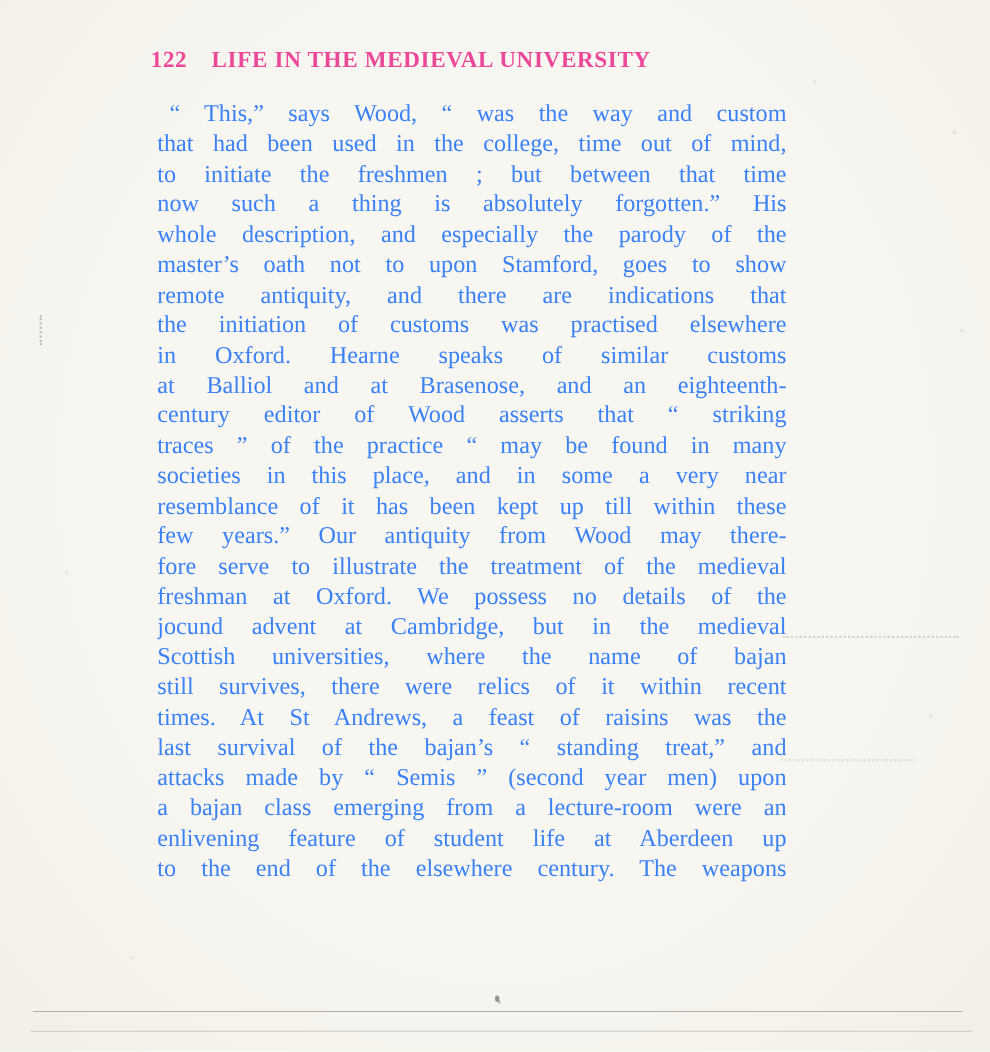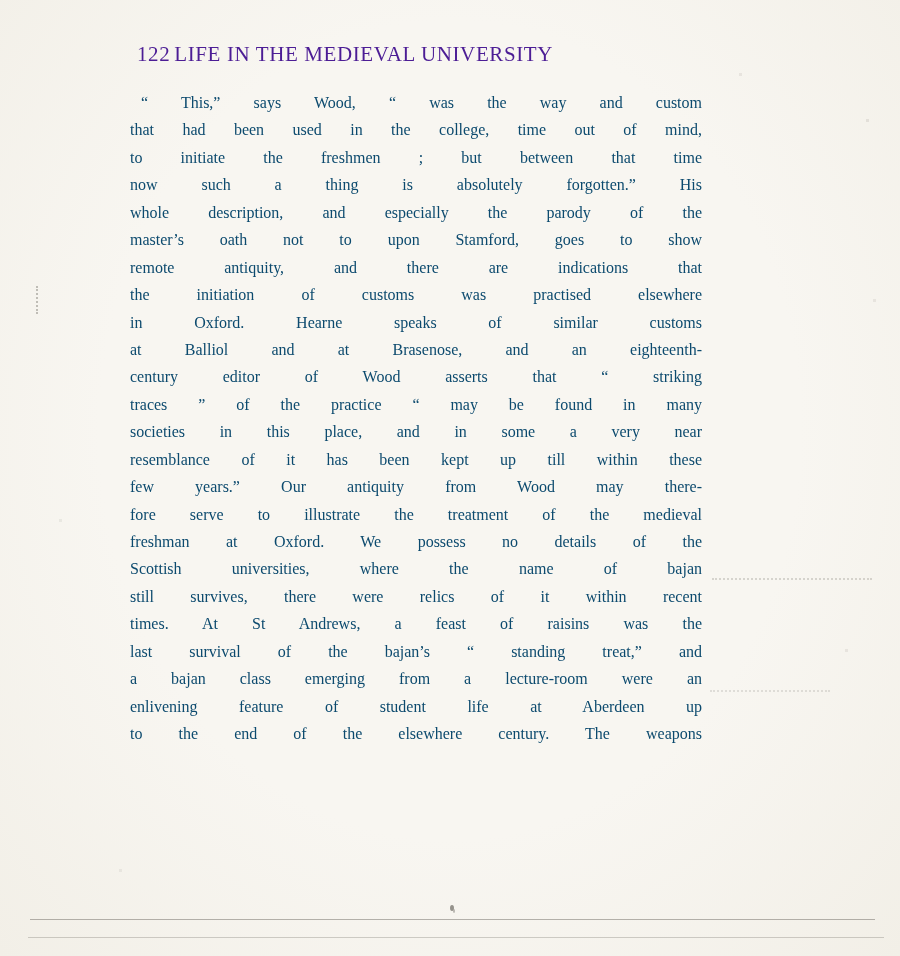--- a/index.html
+++ b/index.html
@@ -13,35 +13,35 @@
     color: #221f1b;
   }
 
   .page-header {
     position: absolute;
     left: 137px;
     top: 42px;
     width: 580px;
     display: flex;
     align-items: baseline;
-    gap: 4px;
+    gap: 22px;
     font-size: 21px;
-    font-weight: 400;
+    font-weight: 700;
     letter-spacing: 0.6px;
-    color: #4c1d95;
+    color: #ec4899;
     white-space: nowrap;
   }
 
   .body-text {
     position: absolute;
-    left: 130px;
+    left: 143px;
     top: 89px;
     width: 572px;
-    font-size: 16px;
-    color: #0c4a6e;
+    font-size: 22px;
+    color: #3b82f6;
   }
 
   .line {
     height: 27.45px;
     line-height: 27.45px;
     text-align: justify;
     overflow: hidden;
   }
   
   .line::after {
@@ -111,24 +111,26 @@
     <div class="line">the initiation of customs was practised elsewhere</div>
     <div class="line">in Oxford.  Hearne speaks of similar customs</div>
     <div class="line">at Balliol and at Brasenose, and an eighteenth-</div>
     <div class="line">century editor of Wood asserts that “ striking</div>
     <div class="line">traces ” of the practice “ may be found in many</div>
     <div class="line">societies in this place, and in some a very near</div>
     <div class="line">resemblance of it has been kept up till within these</div>
     <div class="line">few years.”  Our antiquity from Wood may there-</div>
     <div class="line">fore serve to illustrate the treatment of the medieval</div>
     <div class="line">freshman at Oxford.  We possess no details of the</div>
+    <div class="line">jocund advent at Cambridge, but in the medieval</div>
     <div class="line">Scottish universities, where the name of bajan</div>
     <div class="line">still survives, there were relics of it within recent</div>
     <div class="line">times.  At St Andrews, a feast of raisins was the</div>
     <div class="line">last survival of the bajan’s “ standing treat,” and</div>
+    <div class="line">attacks made by “ Semis ” (second year men) upon</div>
     <div class="line">a bajan class emerging from a lecture-room were an</div>
     <div class="line">enlivening feature of student life at Aberdeen up</div>
     <div class="line">to the end of the elsewhere century.  The weapons</div>
   </div>
 
 <div class="artifact artifact-left-tick"></div>
 <div class="artifact artifact-dots-right"></div>
 <div class="artifact artifact-dots-right2"></div>
 <div class="artifact artifact-line-1"></div>
 <div class="artifact artifact-line-2"></div>

